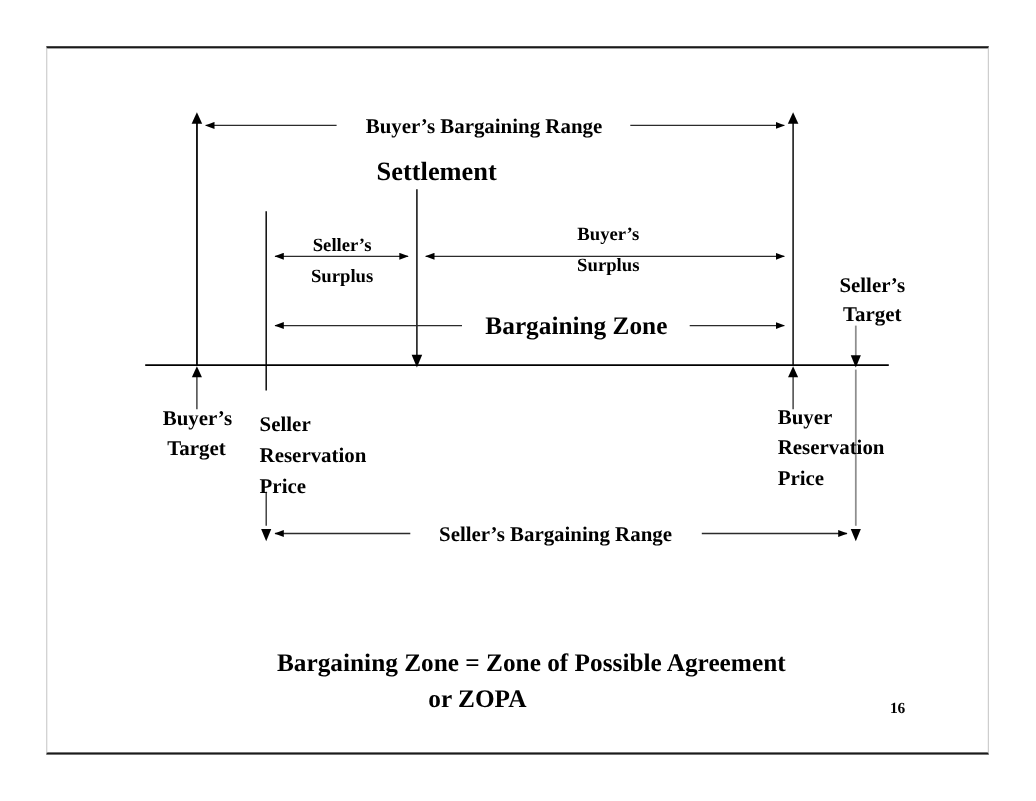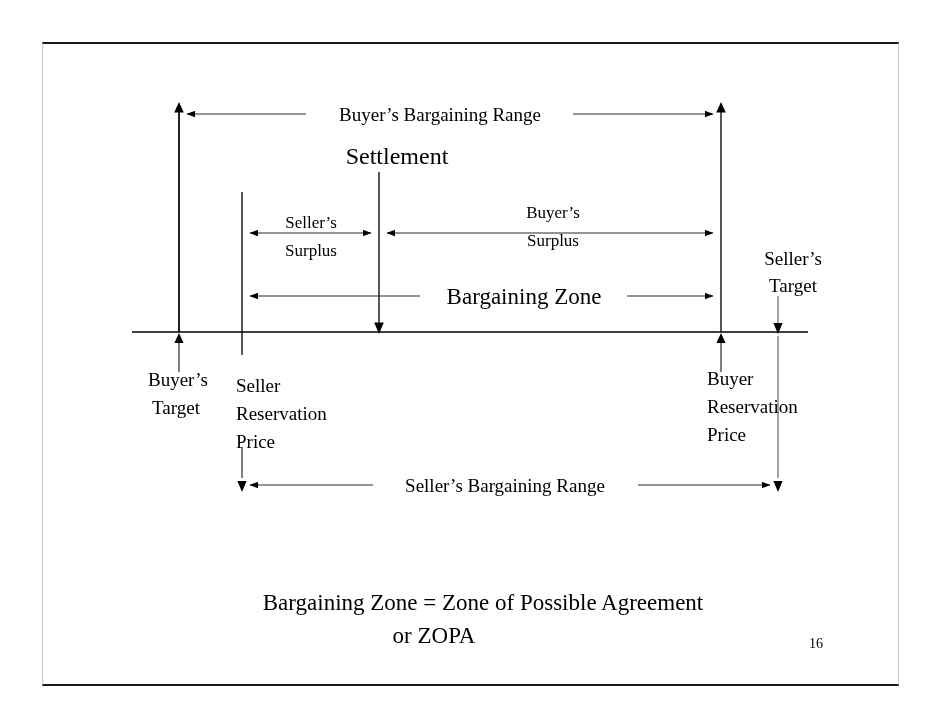--- a/index.html
+++ b/index.html
@@ -12,20 +12,21 @@
     height: 728px;
     font-family: "Liberation Serif", "DejaVu Serif", serif;
     color: #000000;
     overflow: hidden;
   }
   #slide-root {
     position: relative;
     width: 942px;
     height: 728px;
     background: #ffffff;
+    font-weight: bold;
   }
   
   #slide-frame {
     position: absolute;
     left: 42px;
     top: 42px;
     width: 857px;
     height: 644px;
     border-top: 2px solid #1a1a1a;
     border-bottom: 2px solid #1a1a1a;

